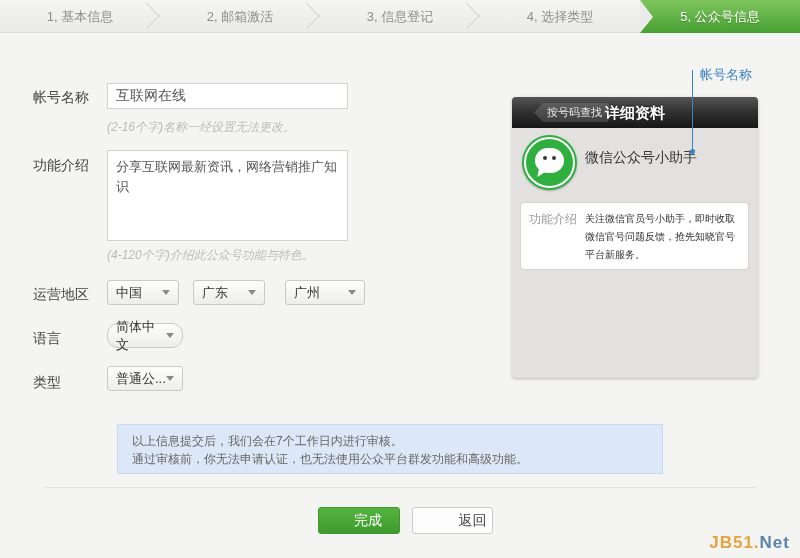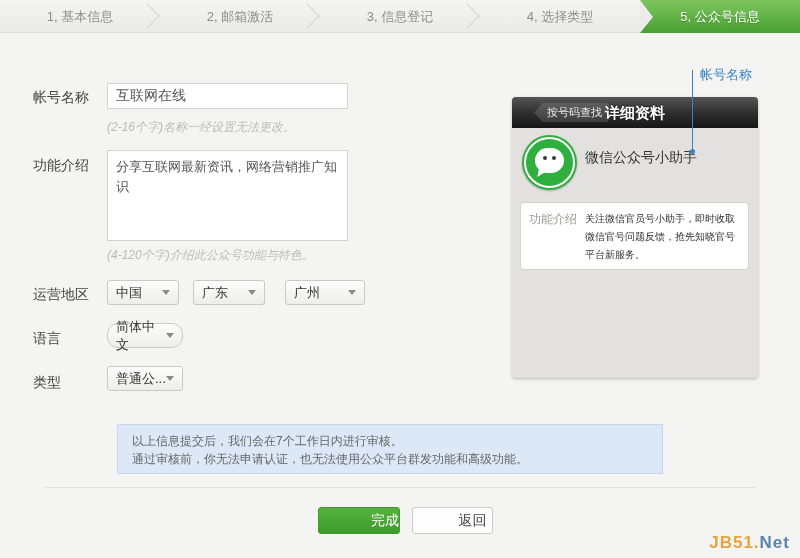--- a/index.html
+++ b/index.html
@@ -39,21 +39,21 @@
   .notice { position:absolute; left:117px; top:424px; width:546px; height:50px;
             background:#dce8f7; border:1px solid #c5d8ef; padding:7px 14px;
             font-size:12px; color:#666; line-height:18px; }
 
   .divider { position:absolute; left:45px; top:487px; width:711px; height:0;
              border-top:1px solid #e2e2e0; }
 
   
   .btn-submit { position:absolute; left:318px; top:507px; width:82px; height:27px;
                 background:linear-gradient(180deg,#54b33f,#3f9a2d); border:1px solid #3f9a2d;
-                border-radius:3px; color:#fff; font-size:14px; text-align:right;
+                border-radius:3px; color:#fff; font-size:14px; text-align:center;
                 line-height:25px; cursor:pointer;padding-left:18px; }
   .btn-back { position:absolute; left:412px; top:507px; width:81px; height:27px;
               background:#fdfdfd; border:1px solid #c9c9c7; border-radius:3px; color:#444;
               font-size:14px; text-align:center; line-height:25px; cursor:pointer;padding-left:40px; }
 
   .watermark { position:absolute; right:10px; top:533px; font-size:17px; font-weight:bold;
                letter-spacing:1px; }
   .watermark .w1 { color:#e8a33d; }
   .watermark .w2 { color:#5b84ad; }
 

